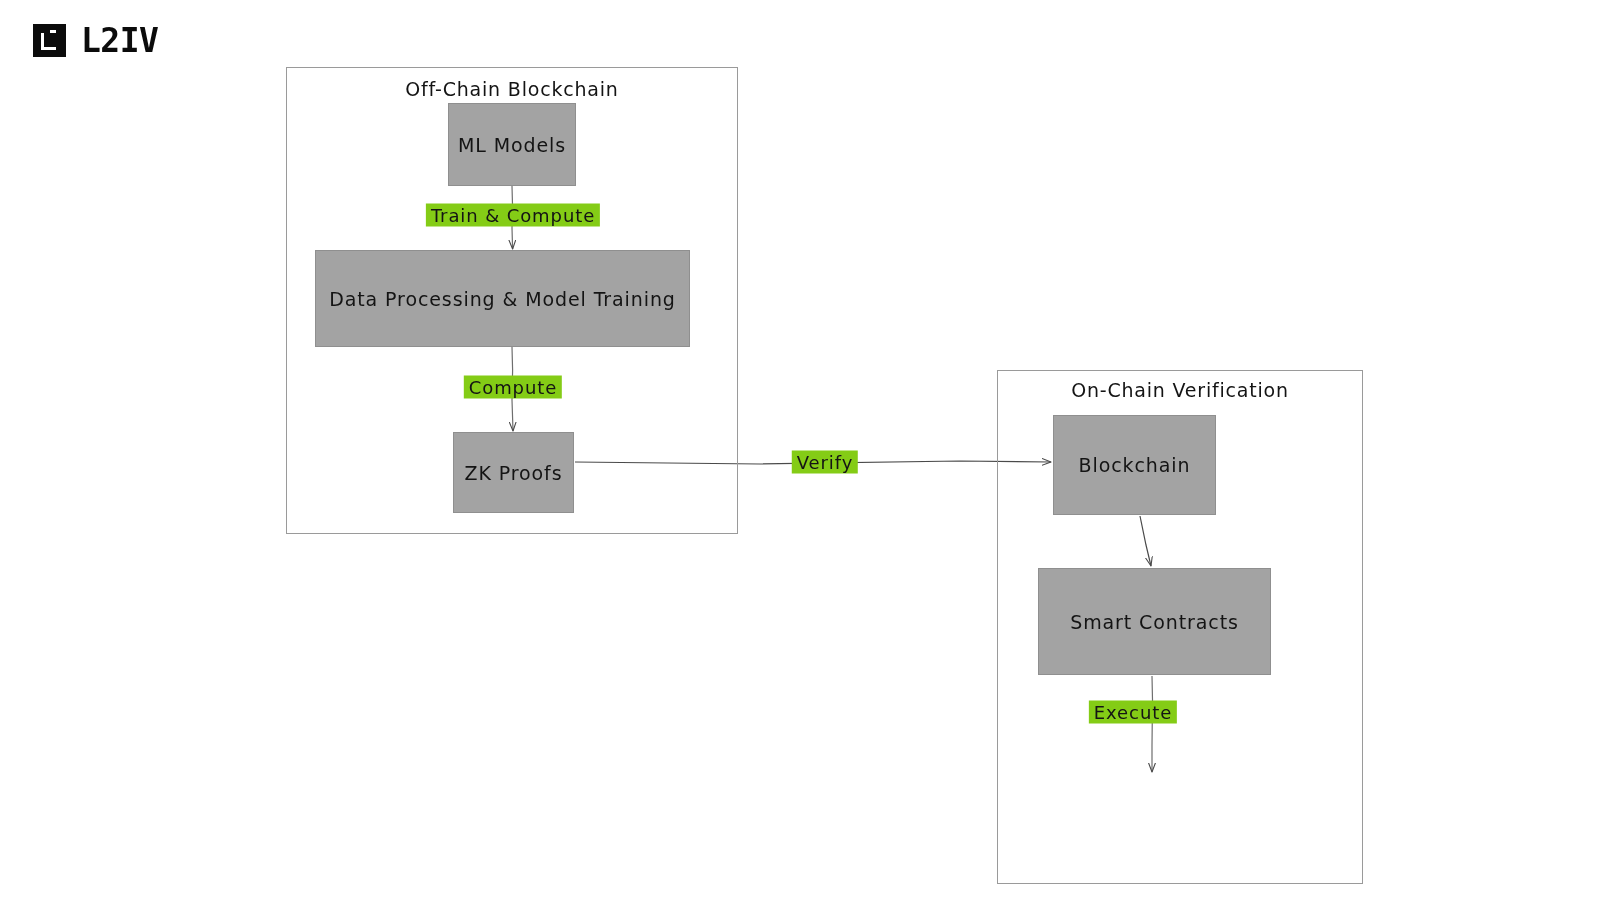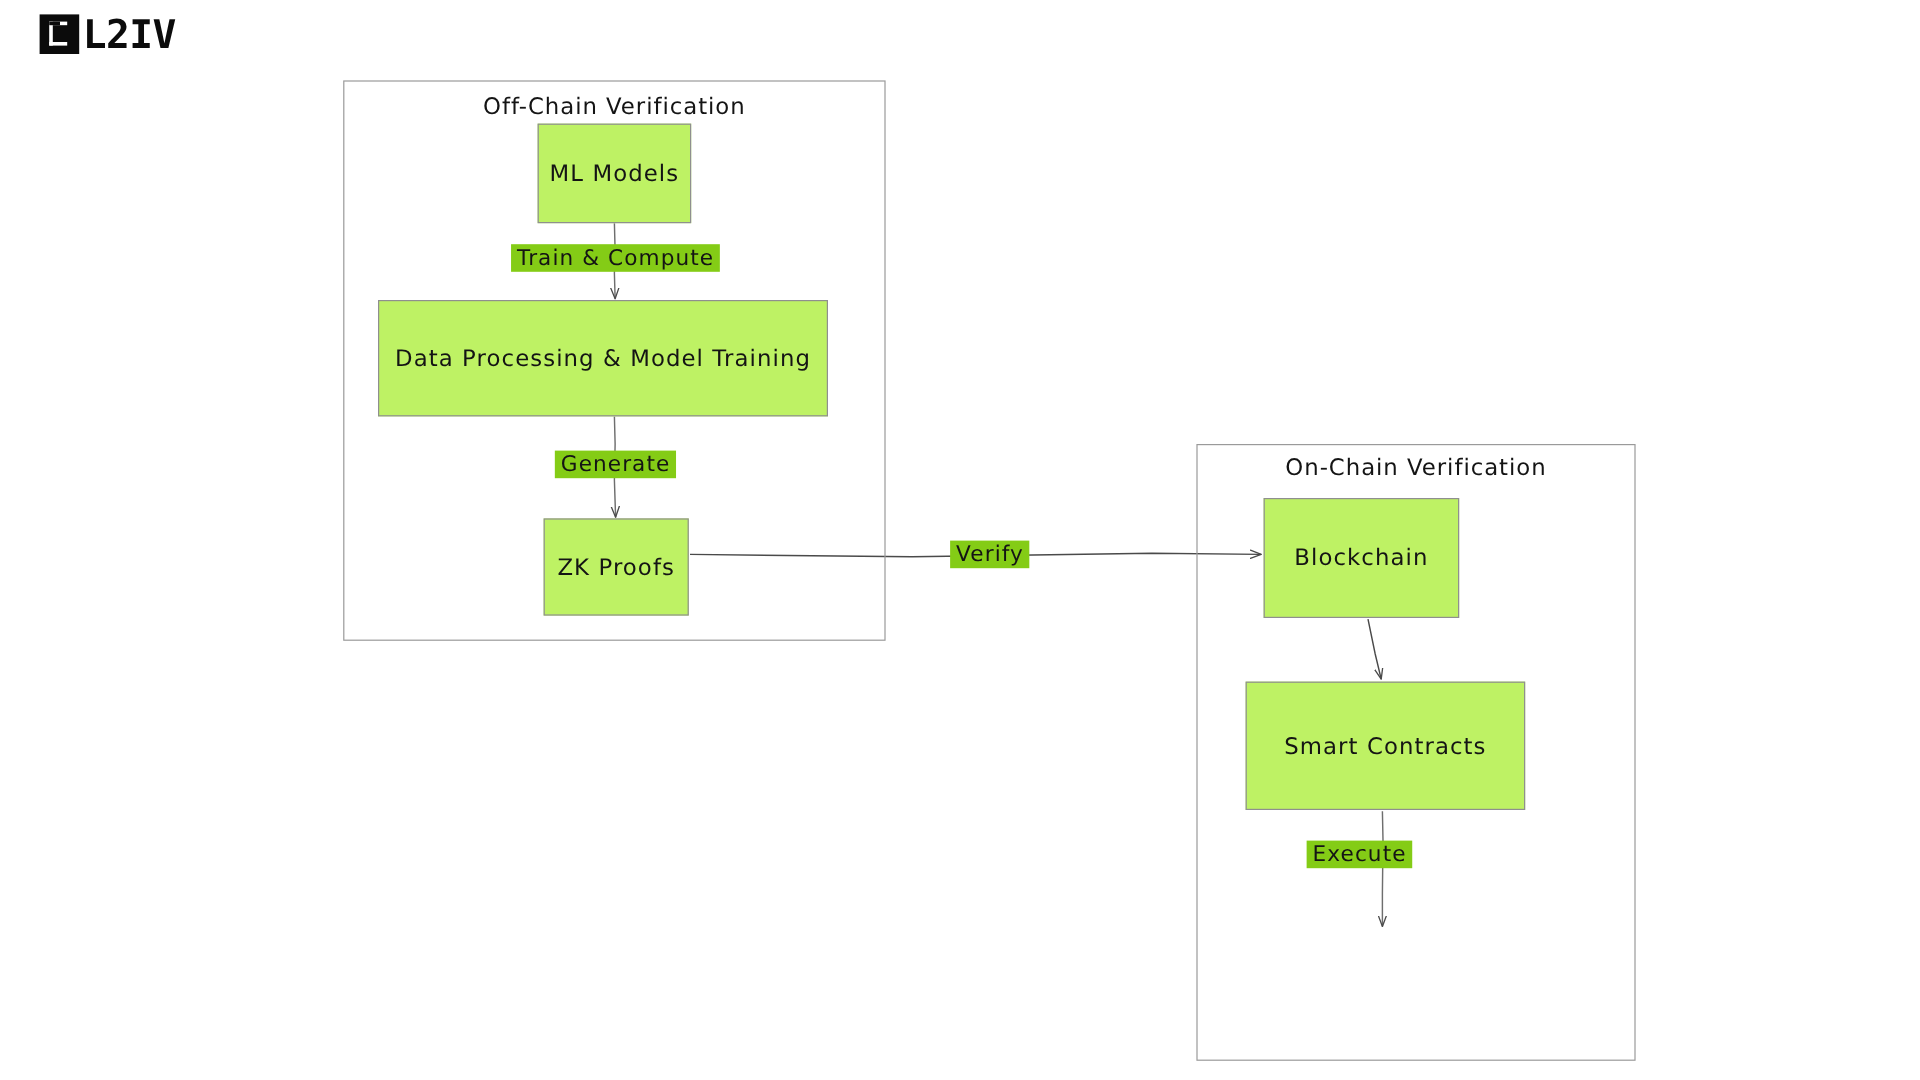--- a/index.html
+++ b/index.html
@@ -14,24 +14,24 @@
     position: relative;
     overflow: hidden;
     font-family: "DejaVu Sans", sans-serif;
     color: #1a1a1a;
   }
 
   
   #logo {
     position: absolute;
     left: 33px;
-    top: 12px;
+    top: 24px;
     display: flex;
     align-items: center;
-    gap: 3px;
+    gap: 15px;
   }
   #logo .mark {
     width: 33px;
     height: 33px;
     background: #0b0b0b;
     position: relative;
     flex: 0 0 auto;
   }
   #logo .mark .glyph {
     position: absolute;
@@ -94,21 +94,21 @@
     letter-spacing: 0.8px;
     color: #141414;
     white-space: nowrap;
   }
 
   
   .node {
     position: absolute;
     box-sizing: border-box;
     border: 1.4px solid #8f8f8f;
-    background: #bef264;
+    background: #a3a3a3;
     display: flex;
     align-items: center;
     justify-content: center;
     text-align: center;
   }
   .node .node-label {
     font-family: "DejaVu Sans", sans-serif;
     font-size: 19px;
     letter-spacing: 0.9px;
     color: #141414;
@@ -163,21 +163,21 @@
     <g>
       <path d="M1140,516 L1146,545 L1151,566" fill="none" stroke="#4a4a4a" stroke-width="1.2" marker-end="url(#ah)"></path>
     </g>
 
     <g>
       <path d="M1152,676 L1152.5,700 L1152,745 L1152,772" fill="none" stroke="#6e6e6e" stroke-width="1.2" marker-end="url(#ah)"></path>
     </g>
   </svg>
 
   <div class="subgraph" style="left:286px; top:67px; width:452px; height:467px;">
-    <div class="subgraph-title" style="top:10px;">Off-Chain Verification</div>
+    <div class="subgraph-title" style="top:10px;">Off-Chain Blockchain</div>
   </div>
 
   <div class="subgraph" style="left:997px; top:370px; width:366px; height:514px;">
     <div class="subgraph-title" style="top:8px;">On-Chain Verification</div>
   </div>
 
   <div class="node" style="left:448px; top:103px; width:128px; height:83px;">
     <span class="node-label">ML Models</span>
   </div>
 
@@ -193,19 +193,19 @@
     <span class="node-label">Blockchain</span>
   </div>
 
   <div class="node" style="left:1038px; top:568px; width:233px; height:107px;">
     <span class="node-label">Smart Contracts</span>
   </div>
 
 
   <div class="edge-label" style="left:513px; top:215px;">Train &amp; Compute</div>
 
-  <div class="edge-label" style="left:513px; top:387px;">Generate</div>
+  <div class="edge-label" style="left:513px; top:387px;">Compute</div>
 
   <div class="edge-label" style="left:825px; top:462px;">Verify</div>
 
   <div class="edge-label" style="left:1133px; top:712px;">Execute</div>
 
 </div>
 
 </body></html>

